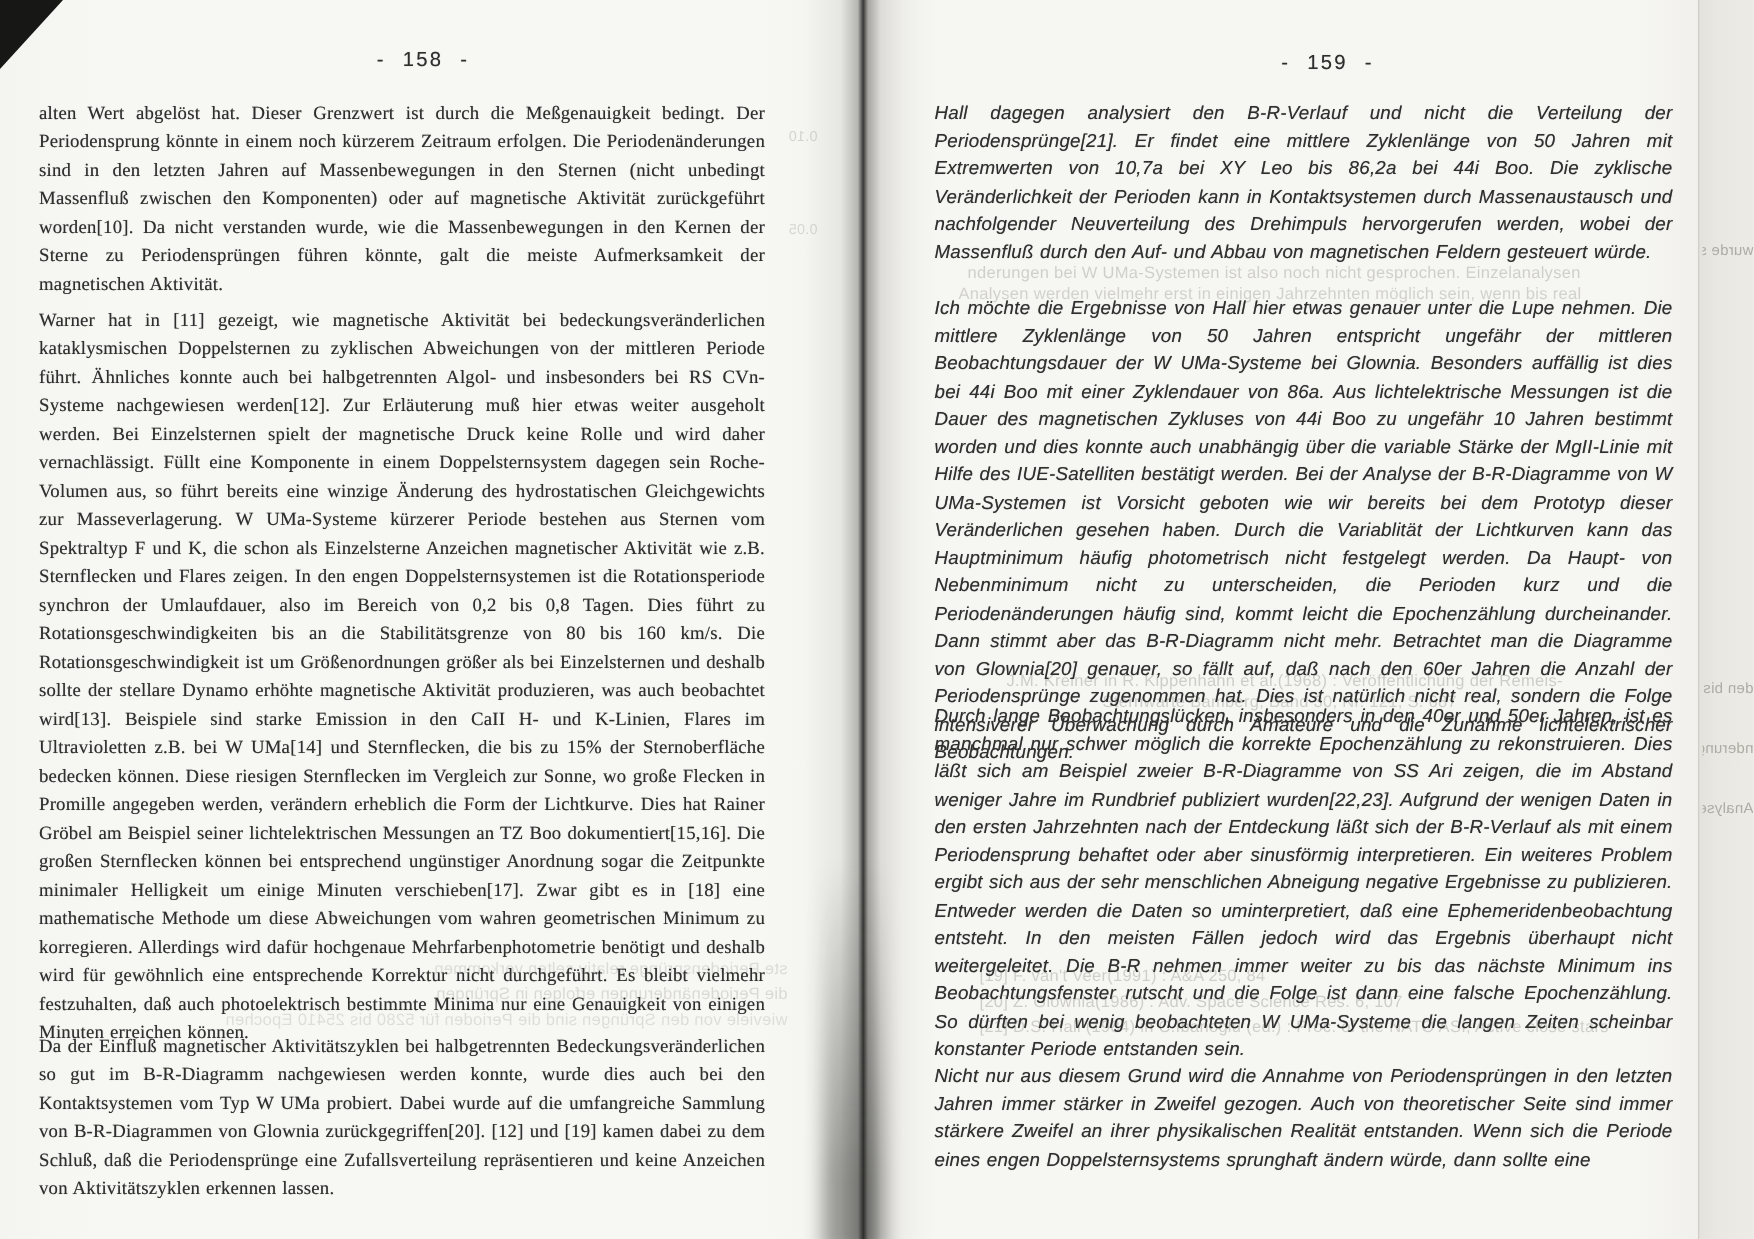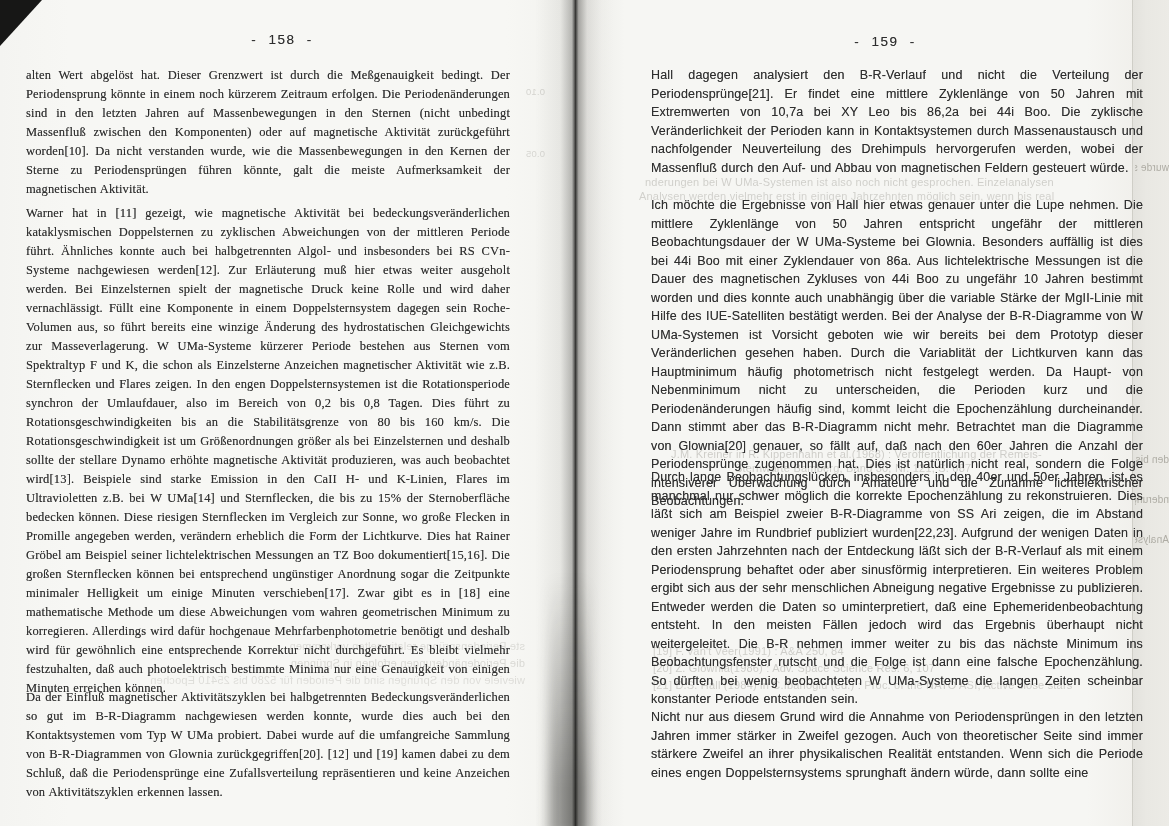--- a/index.html
+++ b/index.html
@@ -24,21 +24,21 @@
   .page.right .pgnum{top:34px;left:64px;width:492px;}
   .para{
     position:absolute;margin:0;
     text-align:justify;
     font-size:12.5px;color:#2f2f2f;
     letter-spacing:.15px;word-spacing:.6px;
     text-shadow:0 0 .5px rgba(47,47,47,.55);
     z-index:2;
   }
   .page.left  .para{left:26px;width:484px;line-height:19px;font-family:Liberation Serif, serif;}
-  .page.right .para{left:76px;width:492px;line-height:18.5px;}
+  .page.right .para{left:48px;width:492px;line-height:18.5px;font-style:italic;}
   
   .gutter{
     position:absolute;top:0;left:535px;width:90px;height:826px;z-index:3;
     background:linear-gradient(90deg,
       rgba(60,60,55,0) 0%,
       rgba(60,60,55,.07) 28%,
       rgba(40,40,38,.30) 41%,
       rgba(16,16,15,.82) 45%,
       rgba(45,45,42,.38) 48.5%,
       rgba(95,95,90,.14) 58%,

